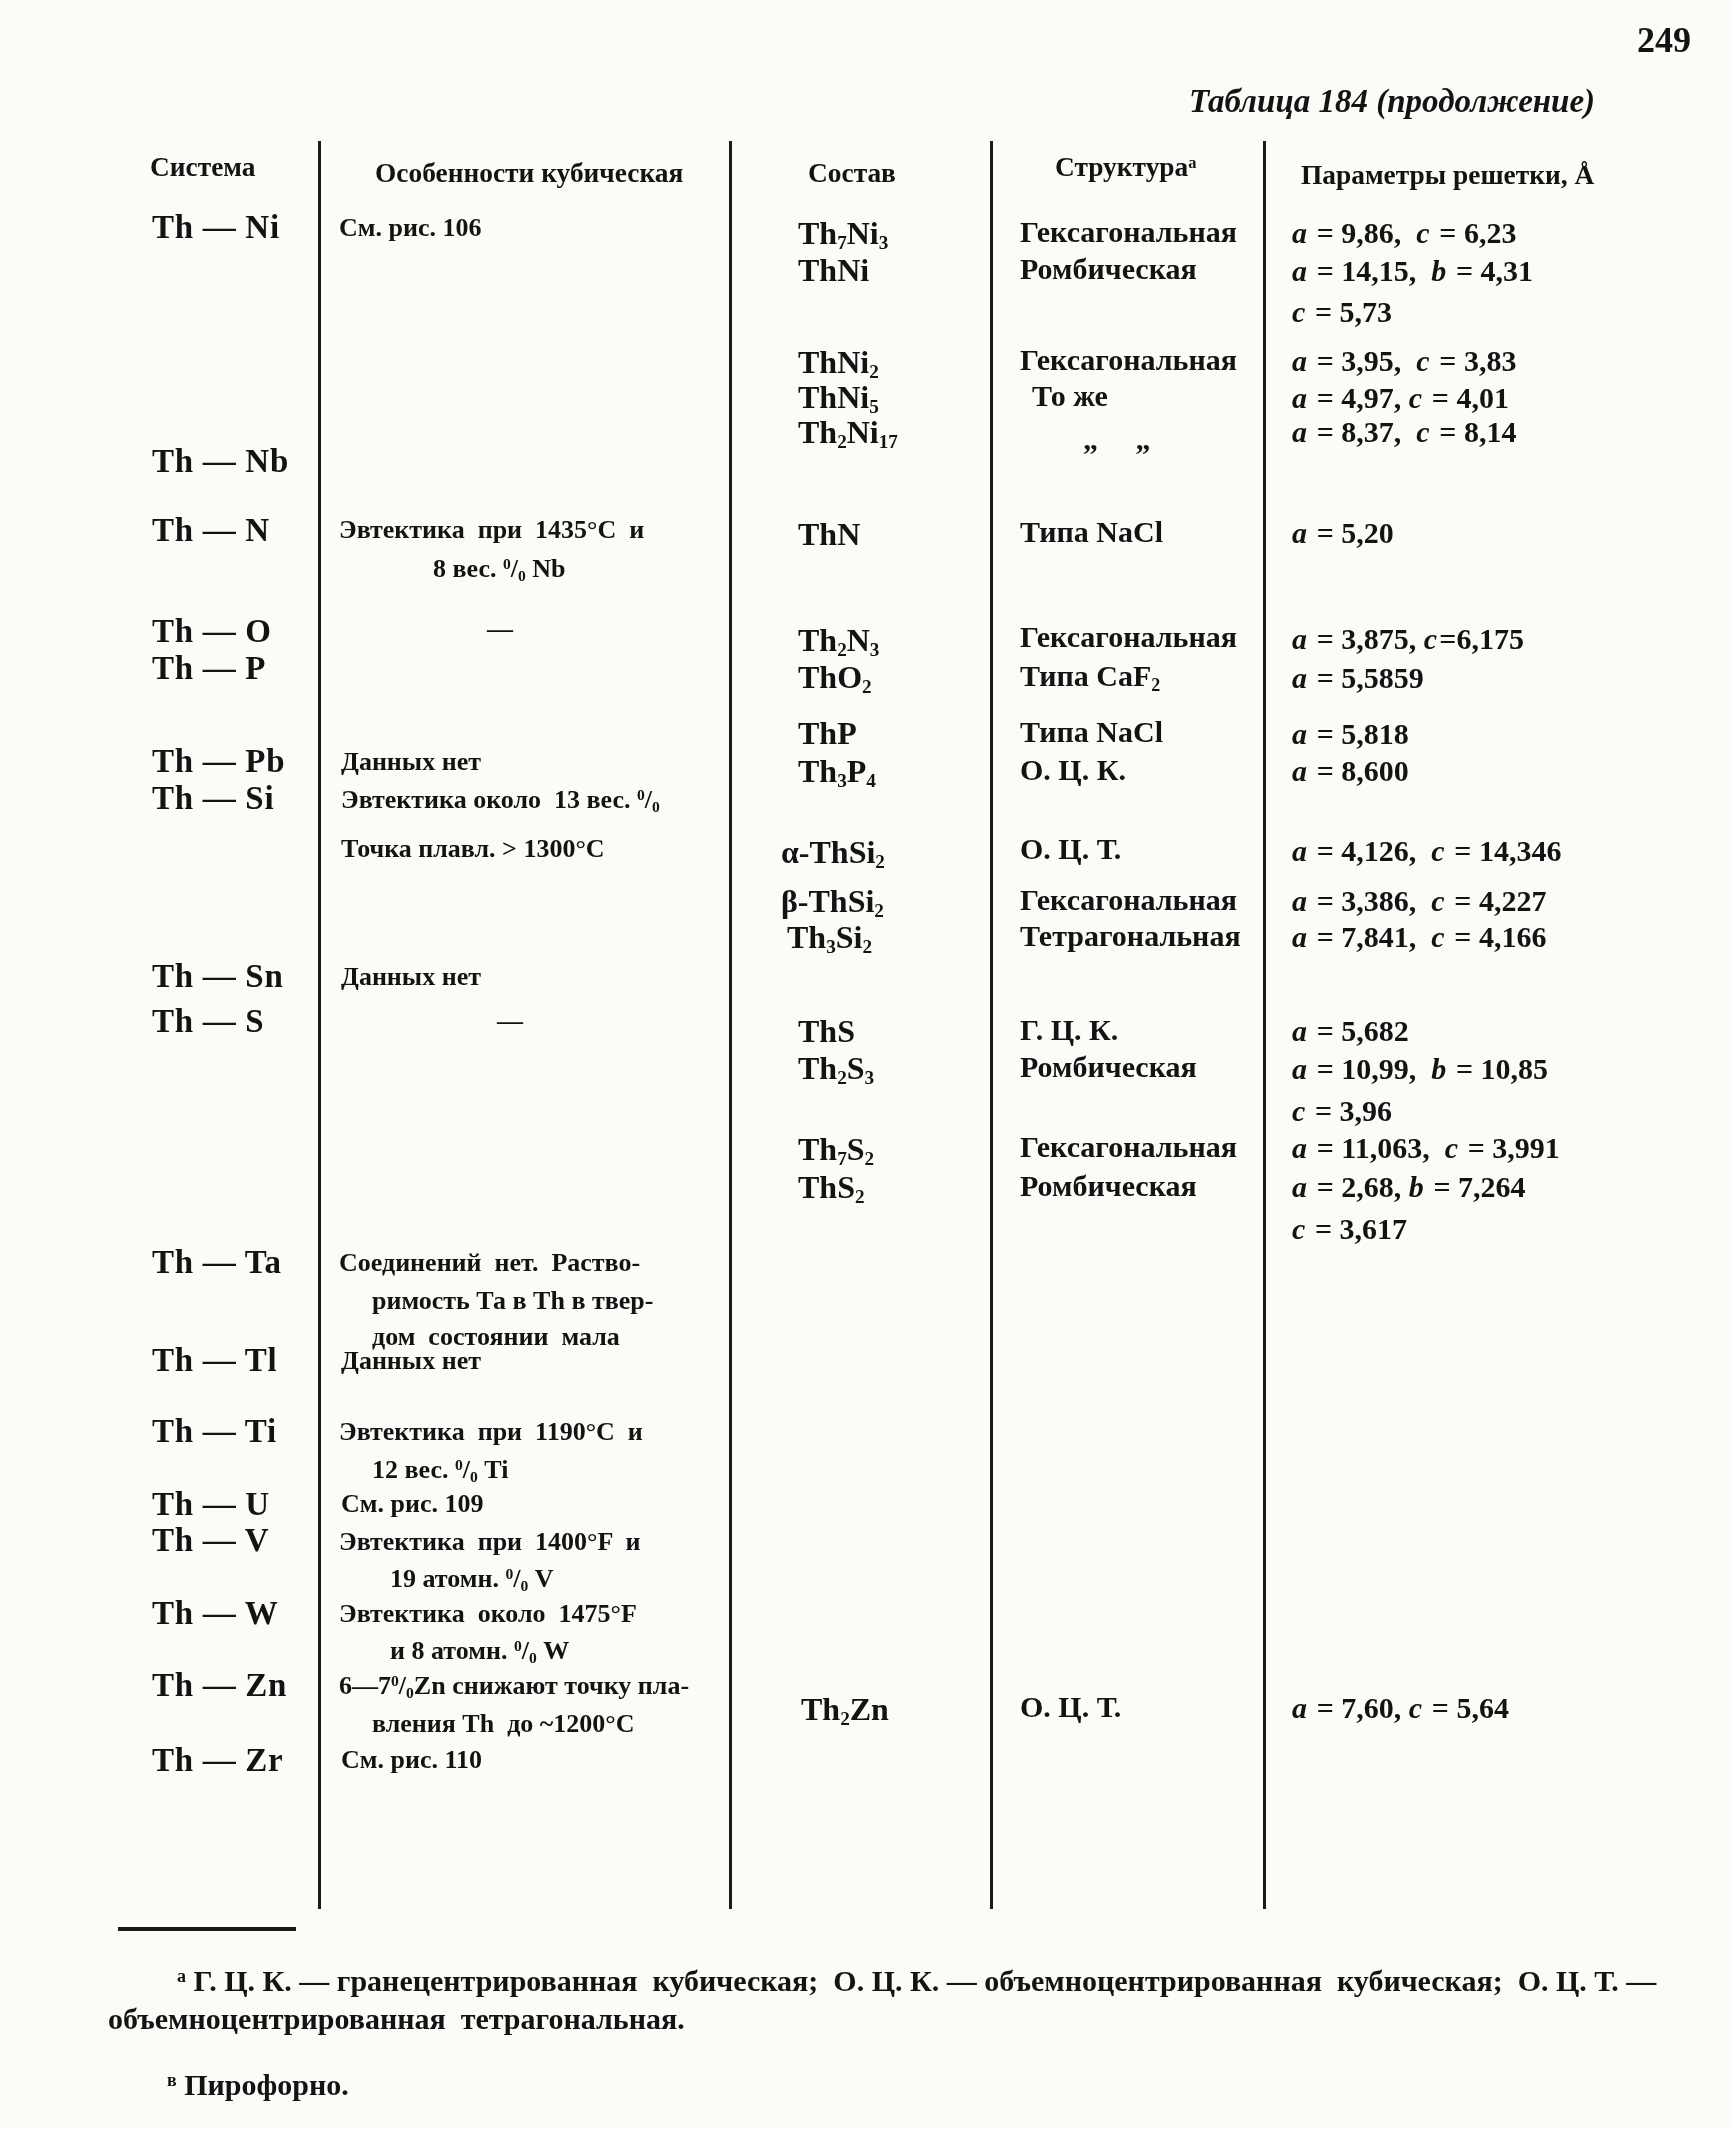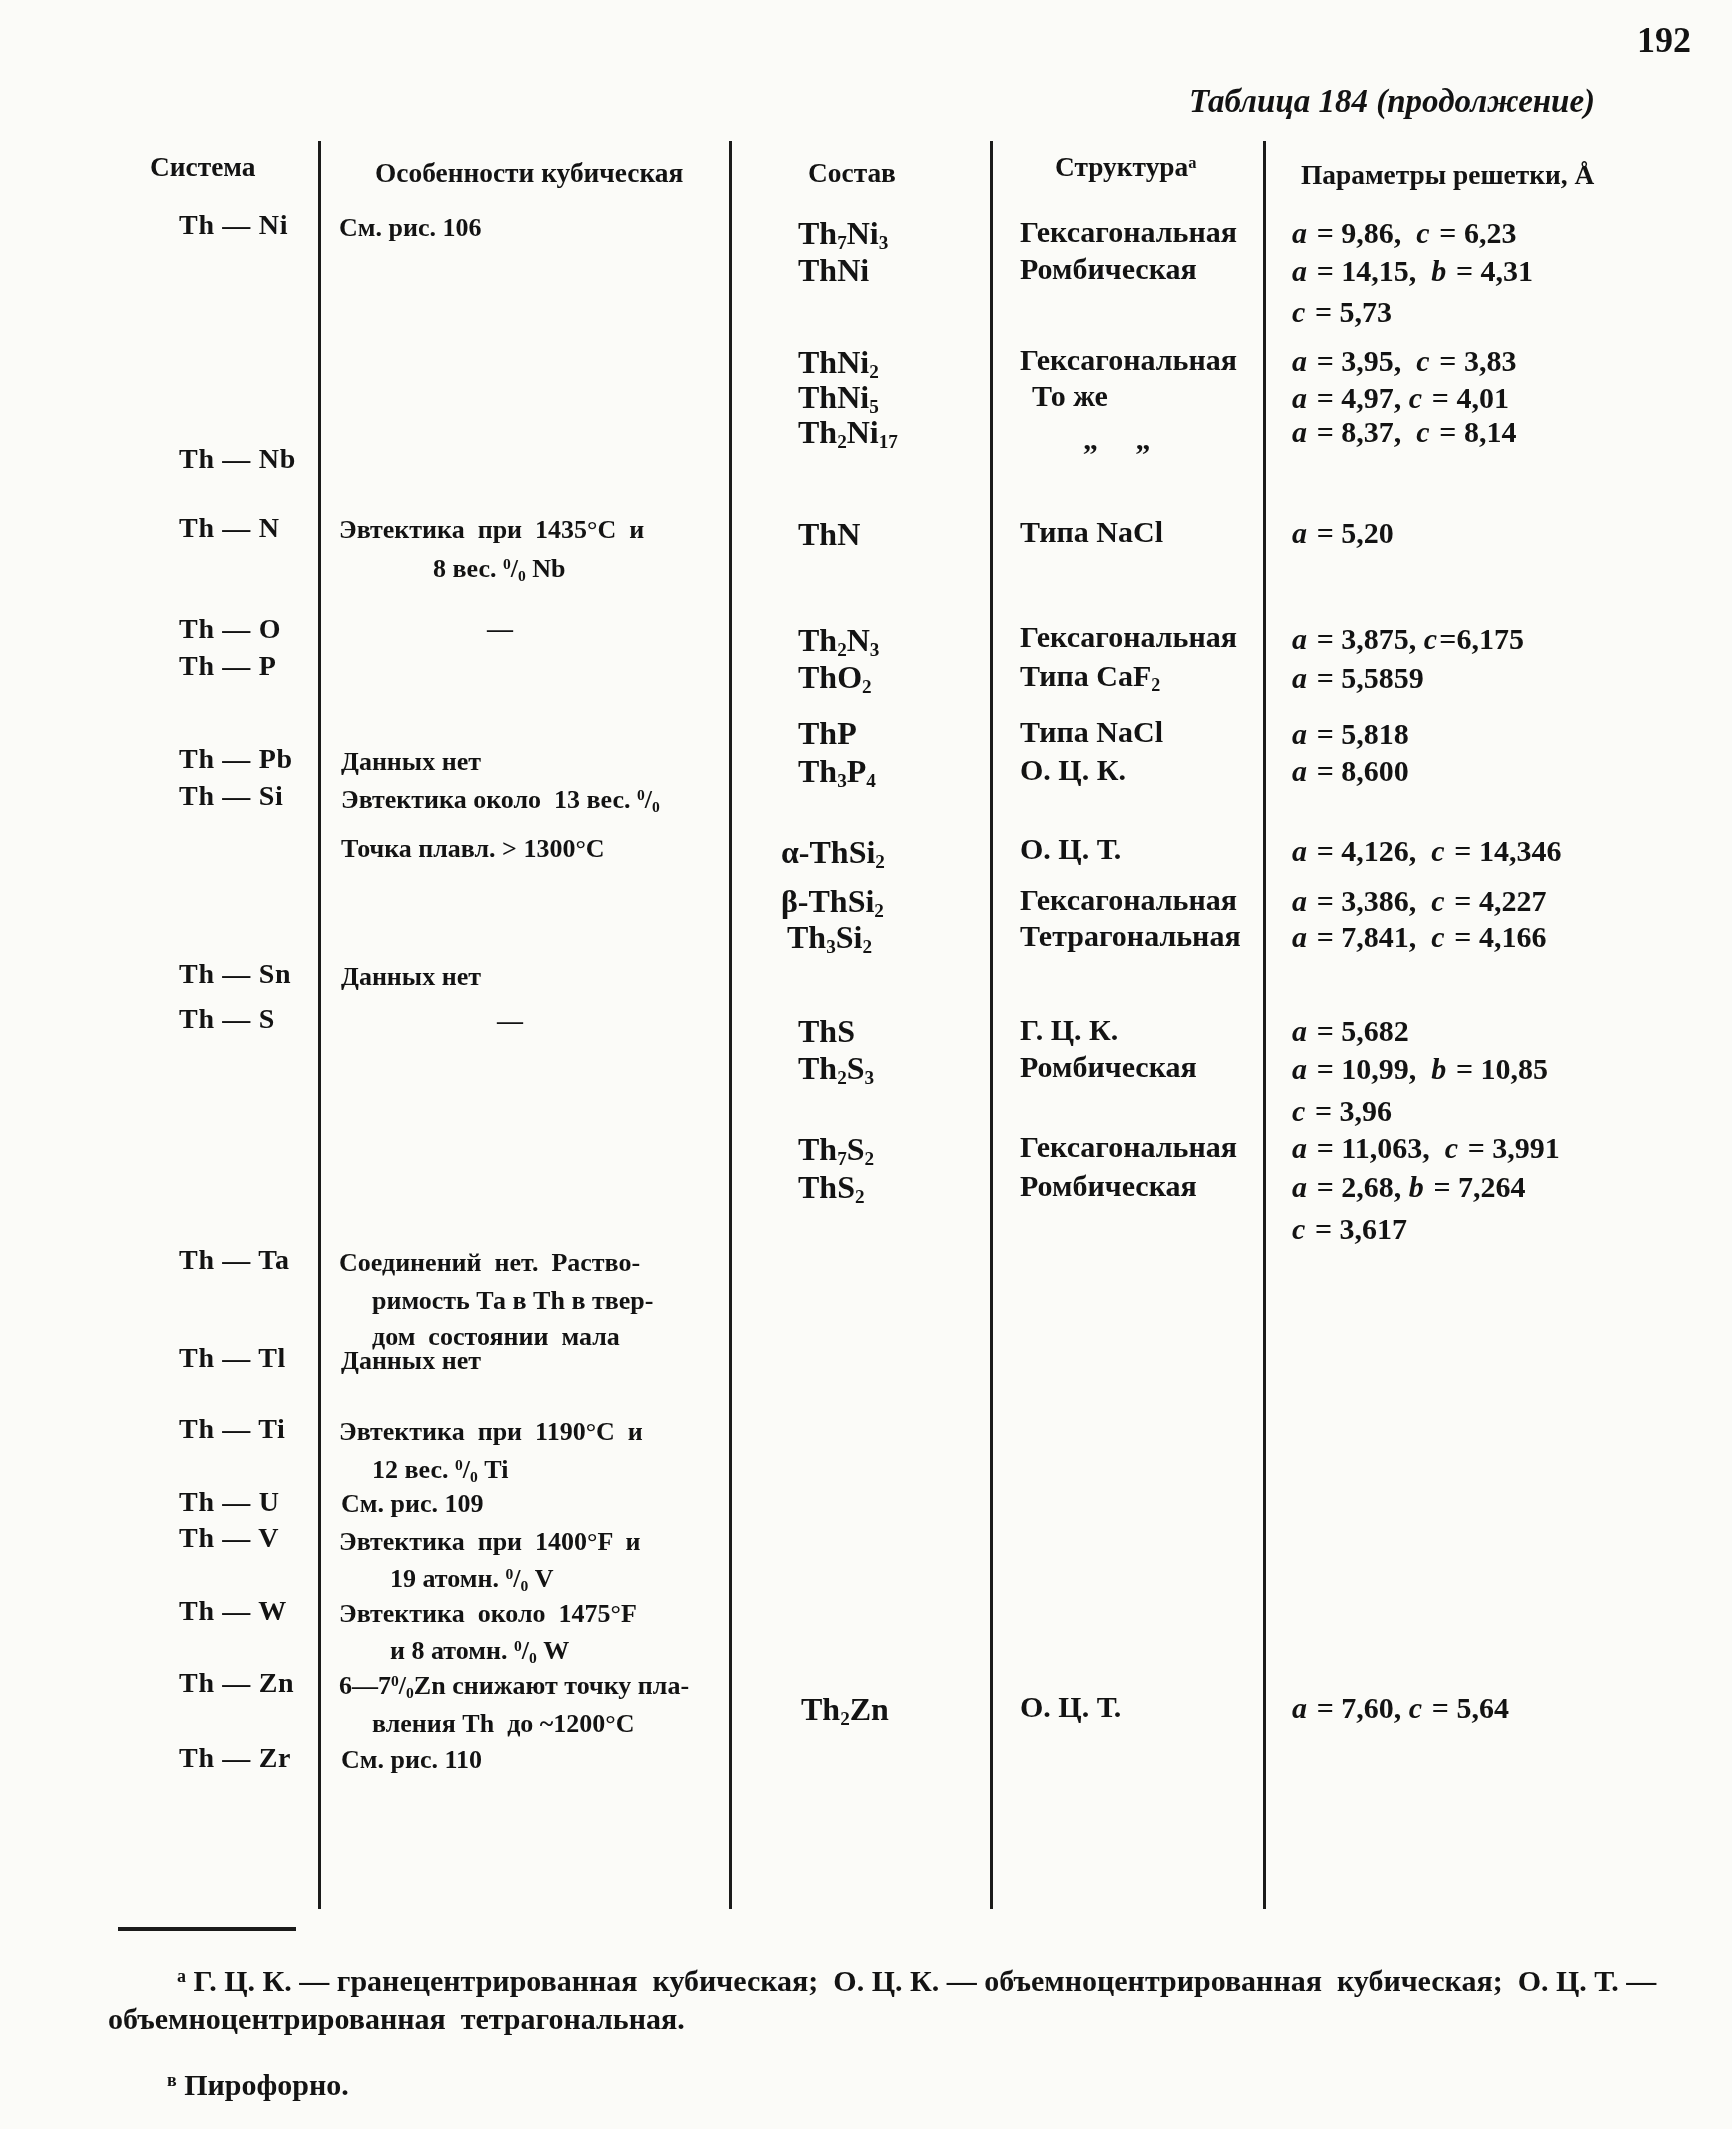--- a/index.html
+++ b/index.html
@@ -3,38 +3,38 @@
 <meta charset="utf-8">
 <style>
   html,body{margin:0;padding:0;background:#e8e8e4;}
   .page{position:relative;width:1732px;height:2129px;background:#fbfbf8;overflow:hidden;
         font-family:"Liberation Serif","DejaVu Serif",serif;}
   .t{position:absolute;font-family:"Liberation Serif","DejaVu Serif",serif;font-weight:700;
      color:#131313;line-height:1;white-space:pre;}
   .pageno{font-size:36px;}
   .title{font-size:33px;font-style:italic;}
   .hdr{font-size:27.4px;}
-  .sys{font-size:28px;letter-spacing:0.7px;margin-left:27px;}
+  .sys{font-size:33px;letter-spacing:0.7px;}
   .feat{font-size:26px;}
   .frm{font-size:32px;}
   .str{font-size:30px;}
   .par{font-size:30px;}
   .foot{font-size:30px;}
   .t sub{font-size:60%;vertical-align:-0.28em;}
   .t sup{font-size:60%;vertical-align:0.5em;}
   .t i{font-style:italic;padding-right:2.2px;}
   .vline{position:absolute;width:2.9px;background:#1b1b1b;}
   .frule{position:absolute;height:3.6px;background:#1b1b1b;}
 </style>
 </head>
 <body>
 
 <div class="page">
 
-  <div class="t pageno" style="left:1637px;top:21.7px">192</div>
+  <div class="t pageno" style="left:1637px;top:21.7px">249</div>
   <div class="t title" style="left:1189px;top:85px">Таблица 184 (продолжение)</div>
 
   <div class="vline" style="left:318px;top:141px;height:1768px"></div>
   <div class="vline" style="left:729px;top:141px;height:1768px"></div>
   <div class="vline" style="left:990px;top:141px;height:1768px"></div>
   <div class="vline" style="left:1263px;top:141px;height:1768px"></div>
 
   <div class="t hdr" style="left:150px;top:154px">Система</div>
   <div class="t hdr" style="left:375px;top:160px">Особенности кубическая</div>
   <div class="t hdr" style="left:808px;top:160px">Состав</div>

